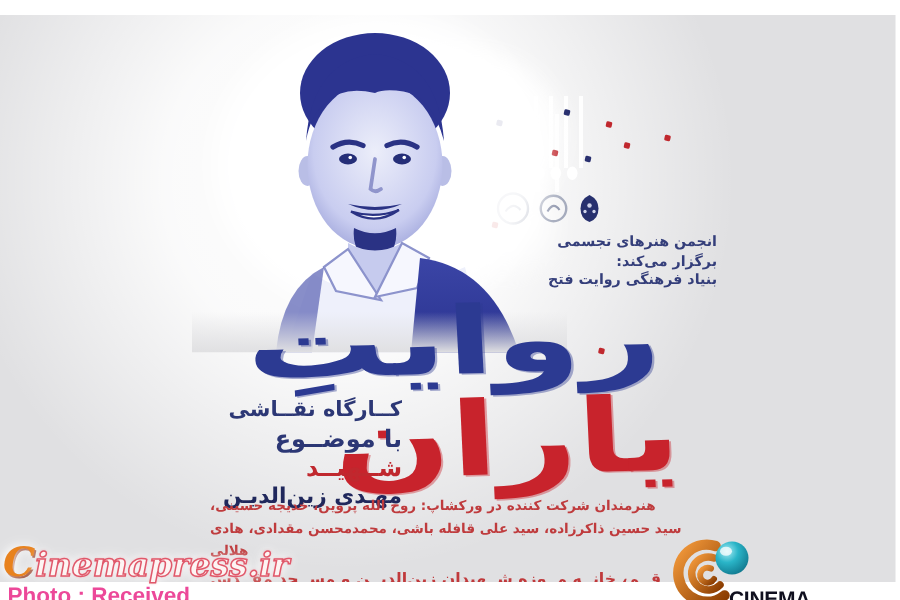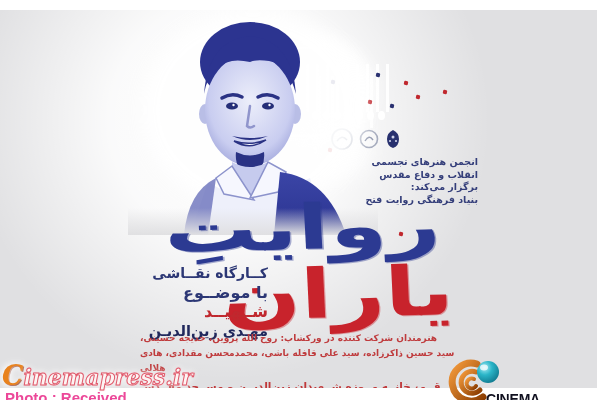--- a/index.html
+++ b/index.html
@@ -159,21 +159,20 @@
       <svg width="18" height="22" viewBox="0 0 18 22">
         <path d="M9,2 Q15,5 15,11 Q15,18 9,20 Q3,18 3,11 Q3,5 9,2 Z" fill="#27306e"></path>
         <circle cx="9" cy="9" r="1.5" fill="#cfd3ea"></circle>
           <circle cx="6" cy="13" r="1.1" fill="#cfd3ea"></circle>
         <circle cx="12" cy="13" r="1.1" fill="#cfd3ea"></circle>
       </svg>
     </div>
 
     <div class="organizer" dir="rtl">
       <div>انجمن هنرهای تجسمی</div>
-      <div>انقلاب و دفاع مقدس</div>
       <div>برگزار می‌کند:</div>
       <div>بنیاد فرهنگی روایت فتح</div>
     </div>
 
     <div class="title-blue" dir="rtl">
       <span>روایتِ</span>
     </div>
     <div class="title-red" dir="rtl">
       <span>یاران</span>
     </div>

